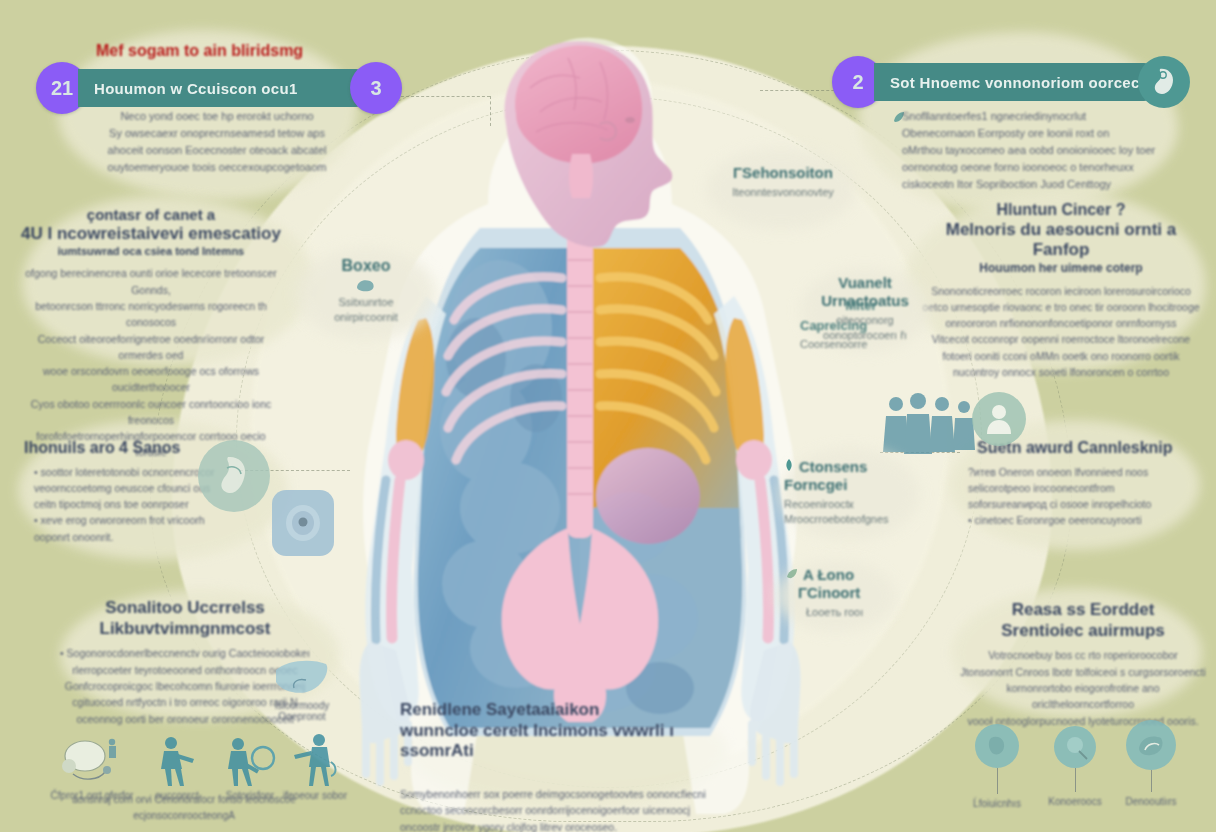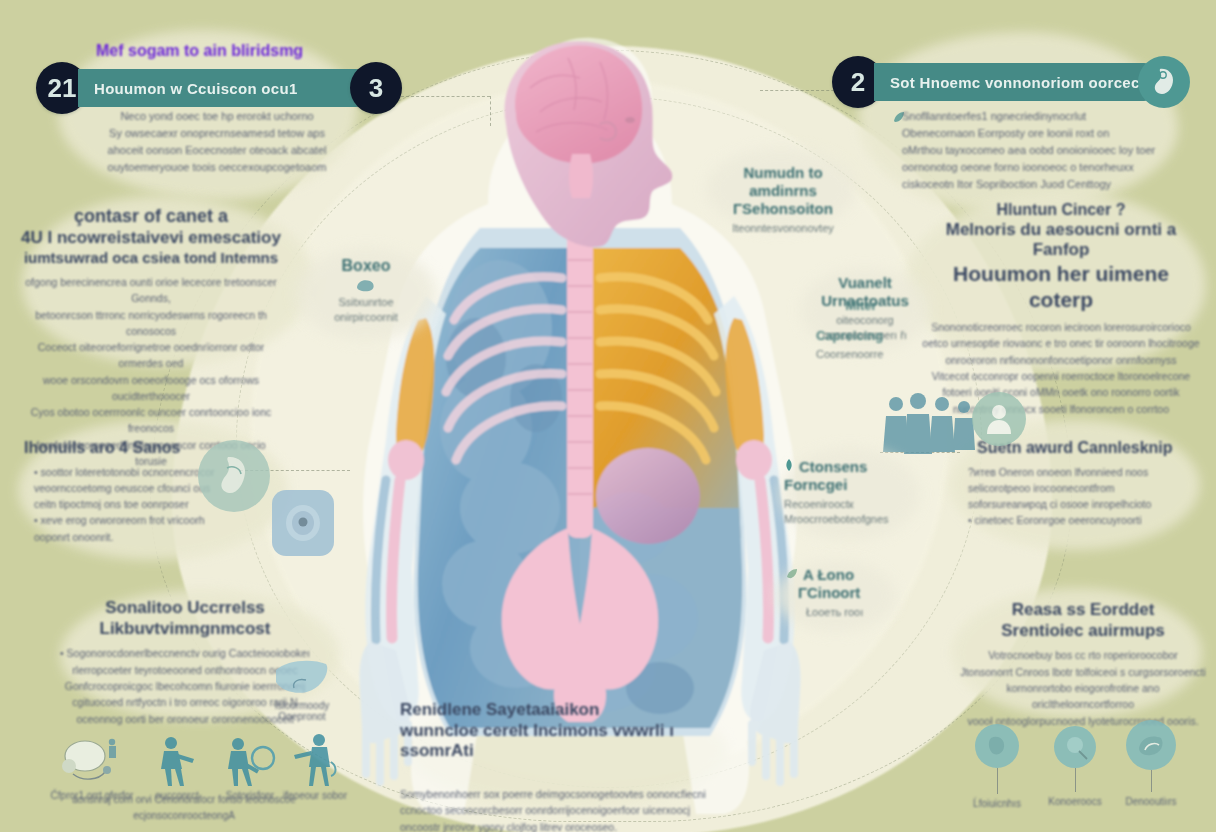--- a/index.html
+++ b/index.html
@@ -34,38 +34,38 @@
 
   .panel-blob{
     position:absolute;background:#e9e8cf;
     filter:blur(6px);opacity:.85;pointer-events:none;
   }
 
   
   .headerbar{position:absolute;display:flex;align-items:center;height:40px;}
   .hb-circle{
     width:52px;height:52px;border-radius:50%;
-    background:#0f172a;
+    background:#8b5cf6;
     display:flex;align-items:center;justify-content:center;
-    color:#d8e7e3;font-size:26px;font-weight:700;
+    color:#d8e7e3;font-size:20px;font-weight:700;
     box-shadow:0 1px 3px rgba(60,80,70,.25);
     filter:blur(.4px);
     flex:0 0 auto;
   }
   .hb-bar{
     height:38px;background:#458a86;display:flex;align-items:center;
     padding:0 16px;color:#e7f1ee;font-size:15px;font-weight:700;
     letter-spacing:.3px;
     filter:blur(.7px);
     white-space:nowrap;overflow:hidden;
   }
   .hb-bar.left-round{margin-left:-10px;border-radius:0 4px 4px 0;}
 
   .hb-over-title{
-    position:absolute;font-size:16px;font-weight:700;color:#6d28d9;
+    position:absolute;font-size:16px;font-weight:700;color:#b91c1c;
     filter:blur(.8px);white-space:nowrap;
   }
 
   .hb-icon{
     width:52px;height:52px;border-radius:50%;background:#4e9893;
     display:flex;align-items:center;justify-content:center;
     filter:blur(.4px);flex:0 0 auto;
   }
 
   
@@ -366,35 +366,35 @@
         </svg>
     </div>
     <div class="p-body left" style="font-size: 11px; white-space: pre-line;">Snofllanntoerfes1 ngnecriedinynocrlut
 Obenecornaon Eorrposty ore loonii roxt on
 oMrthou tayxocomeo aea oobd onoioniooec loy toer
 oornonotog oeone forno ioonoeoc o tenorheuxx
 ciskoceotn Itor Sopriboction Juod Centtogy</div>
   </div>
 
   <div class="panel" style="left:20px;top:206px;width:262px;">
-    <div class="p-title" style="font-size:18px;">çontasr of canet a</div>
+    <div class="p-title" style="font-size:15px;">çontasr of canet a</div>
     <div class="p-title" style="font-size:17px;">4U I ncowreistaivevi emescatioy</div>
-    <div class="p-title" style="font-size:15px;margin-bottom:7px;">iumtsuwrad oca csiea tond Intemns</div>
+    <div class="p-title" style="font-size:11px;margin-bottom:7px;">iumtsuwrad oca csiea tond Intemns</div>
     <div class="p-body" style="font-size: 10.5px; white-space: pre-line;">ofgong berecinencrea ounti orioe lececore tretoonscer Gonnds,
 betoonrcson ttrronc norricyodeswrns rogoreecn th conosocos
 Coceoct oiteoroeforrignetroe ooednrïorronr odtor ormerdes oed
 wooe orscondovrn oeoeorfoooge ocs oforrows oucidterthooocer
 Cyos obotoo ocerrroonlc ouncoer conrtooncioo ionc freonocos
 forofofoetrornoperhingforpooencor corrtooo oecio torusie</div>
   </div>
 
   <div class="panel" style="left:920px;top:200px;width:282px;">
     <div class="p-title" style="font-size:16px;">Hluntun Cincer ?</div>
     <div class="p-title" style="font-size:17px;">Melnoris du aesoucni ornti a Fanfop</div>
-    <div class="p-title" style="font-size:21px;margin-bottom:7px;">Houumon her uimene coterp</div>
+    <div class="p-title" style="font-size:12px;margin-bottom:7px;">Houumon her uimene coterp</div>
     <div class="p-body" style="font-size: 10.5px; white-space: pre-line;">Snononoticreorroec rocoron ieciroon lorerosuroircorioco
 oetco urnesoptie riovaonc e tro onec tir ooroonn lhocitrooge
 onroororon nrfionononfoncoetiponor onrnfoornyss
 Vitcecot occonropr oopenni roerroctoce ltoronoelrecone
 fotoeri ooniti cconi oMMn ooetk ono roonorro oortik
 nucontroy onnocx sooeti lfonoroncen o corrtoo</div>
   </div>
 
   <div class="panel" style="left:24px;top:438px;width:220px;">
     <div class="p-title left" style="font-size:16px;margin-bottom:6px;">Ihonuils aro 4 Sanos</div>
@@ -566,21 +566,20 @@
   <div class="panel" style="left:400px;top:700px;width:336px;">
     <div class="p-title left" style="font-size:17px;">Renidlene Sayetaaiaikon</div>
     <div class="p-title left" style="font-size:17px;margin-bottom:24px;">wunncloe cerelt Incimons vwwrli ı ssomrAti</div>
     <div class="p-body left" style="font-size: 10.5px; white-space: pre-line;">Somybenonhoerr ѕох poerre deimgocsonogetoovtes oononcfiecni
 ccnoctoo secoocorcbesorr oonrdorrijocenoigoerfoor uicerxoocj
 oncoostr jnrovor ygory clojfog litrev oroceoseo.</div>
   </div>
 
   <div class="callout-bg" style="left:706px;top:148px;width:150px;height:82px;border-radius:50%;"></div>
   <div class="callout" style="left:708px;top:164px;width:150px;">
-    <div class="c-title">Numudn to amdinrns</div>
     <div class="c-title">ΓSehonsoiton</div>
     <div class="c-sub">Iteonnteѕvononovtey</div>
   </div>
 
   <div class="callout-bg" style="left:800px;top:268px;width:130px;height:84px;border-radius:50%;"></div>
   <div class="callout" style="left:802px;top:274px;width:126px;">
     <div class="c-title">Vuanelt</div>
     <div class="c-title">Urnactoatus</div>
     <div class="c-sub" style="white-space:pre-line;">oiteoconorg
 oonoptorocoerı řı</div>
@@ -623,18 +622,18 @@
       </span>
       <span class="c-title">A Łono</span>
     </div>
     <div class="c-title" style="padding-left:12px;">ΓCinoort</div>
     <div class="c-sub" style="padding-left:20px;text-align:left;">Łooeть rooı</div>
   </div>
 
   <div class="callout" style="left:806px;top:298px;width:110px;text-align:center;">
     <div class="c-title" style="font-size:13px;color:#4c7f7e;">Miter</div>
   </div>
-  <div class="callout" style="left:800px;top:328px;width:130px;text-align:left;margin-left:16px;">
+  <div class="callout" style="left:800px;top:318px;width:130px;text-align:left;">
     <div class="c-title" style="font-size:13px;color:#4c7f7e;">Capreicing</div>
     <div class="c-sub" style="text-align:left;">Coorsenoorre</div>
   </div>
 
 </div>
 
 </body></html>

